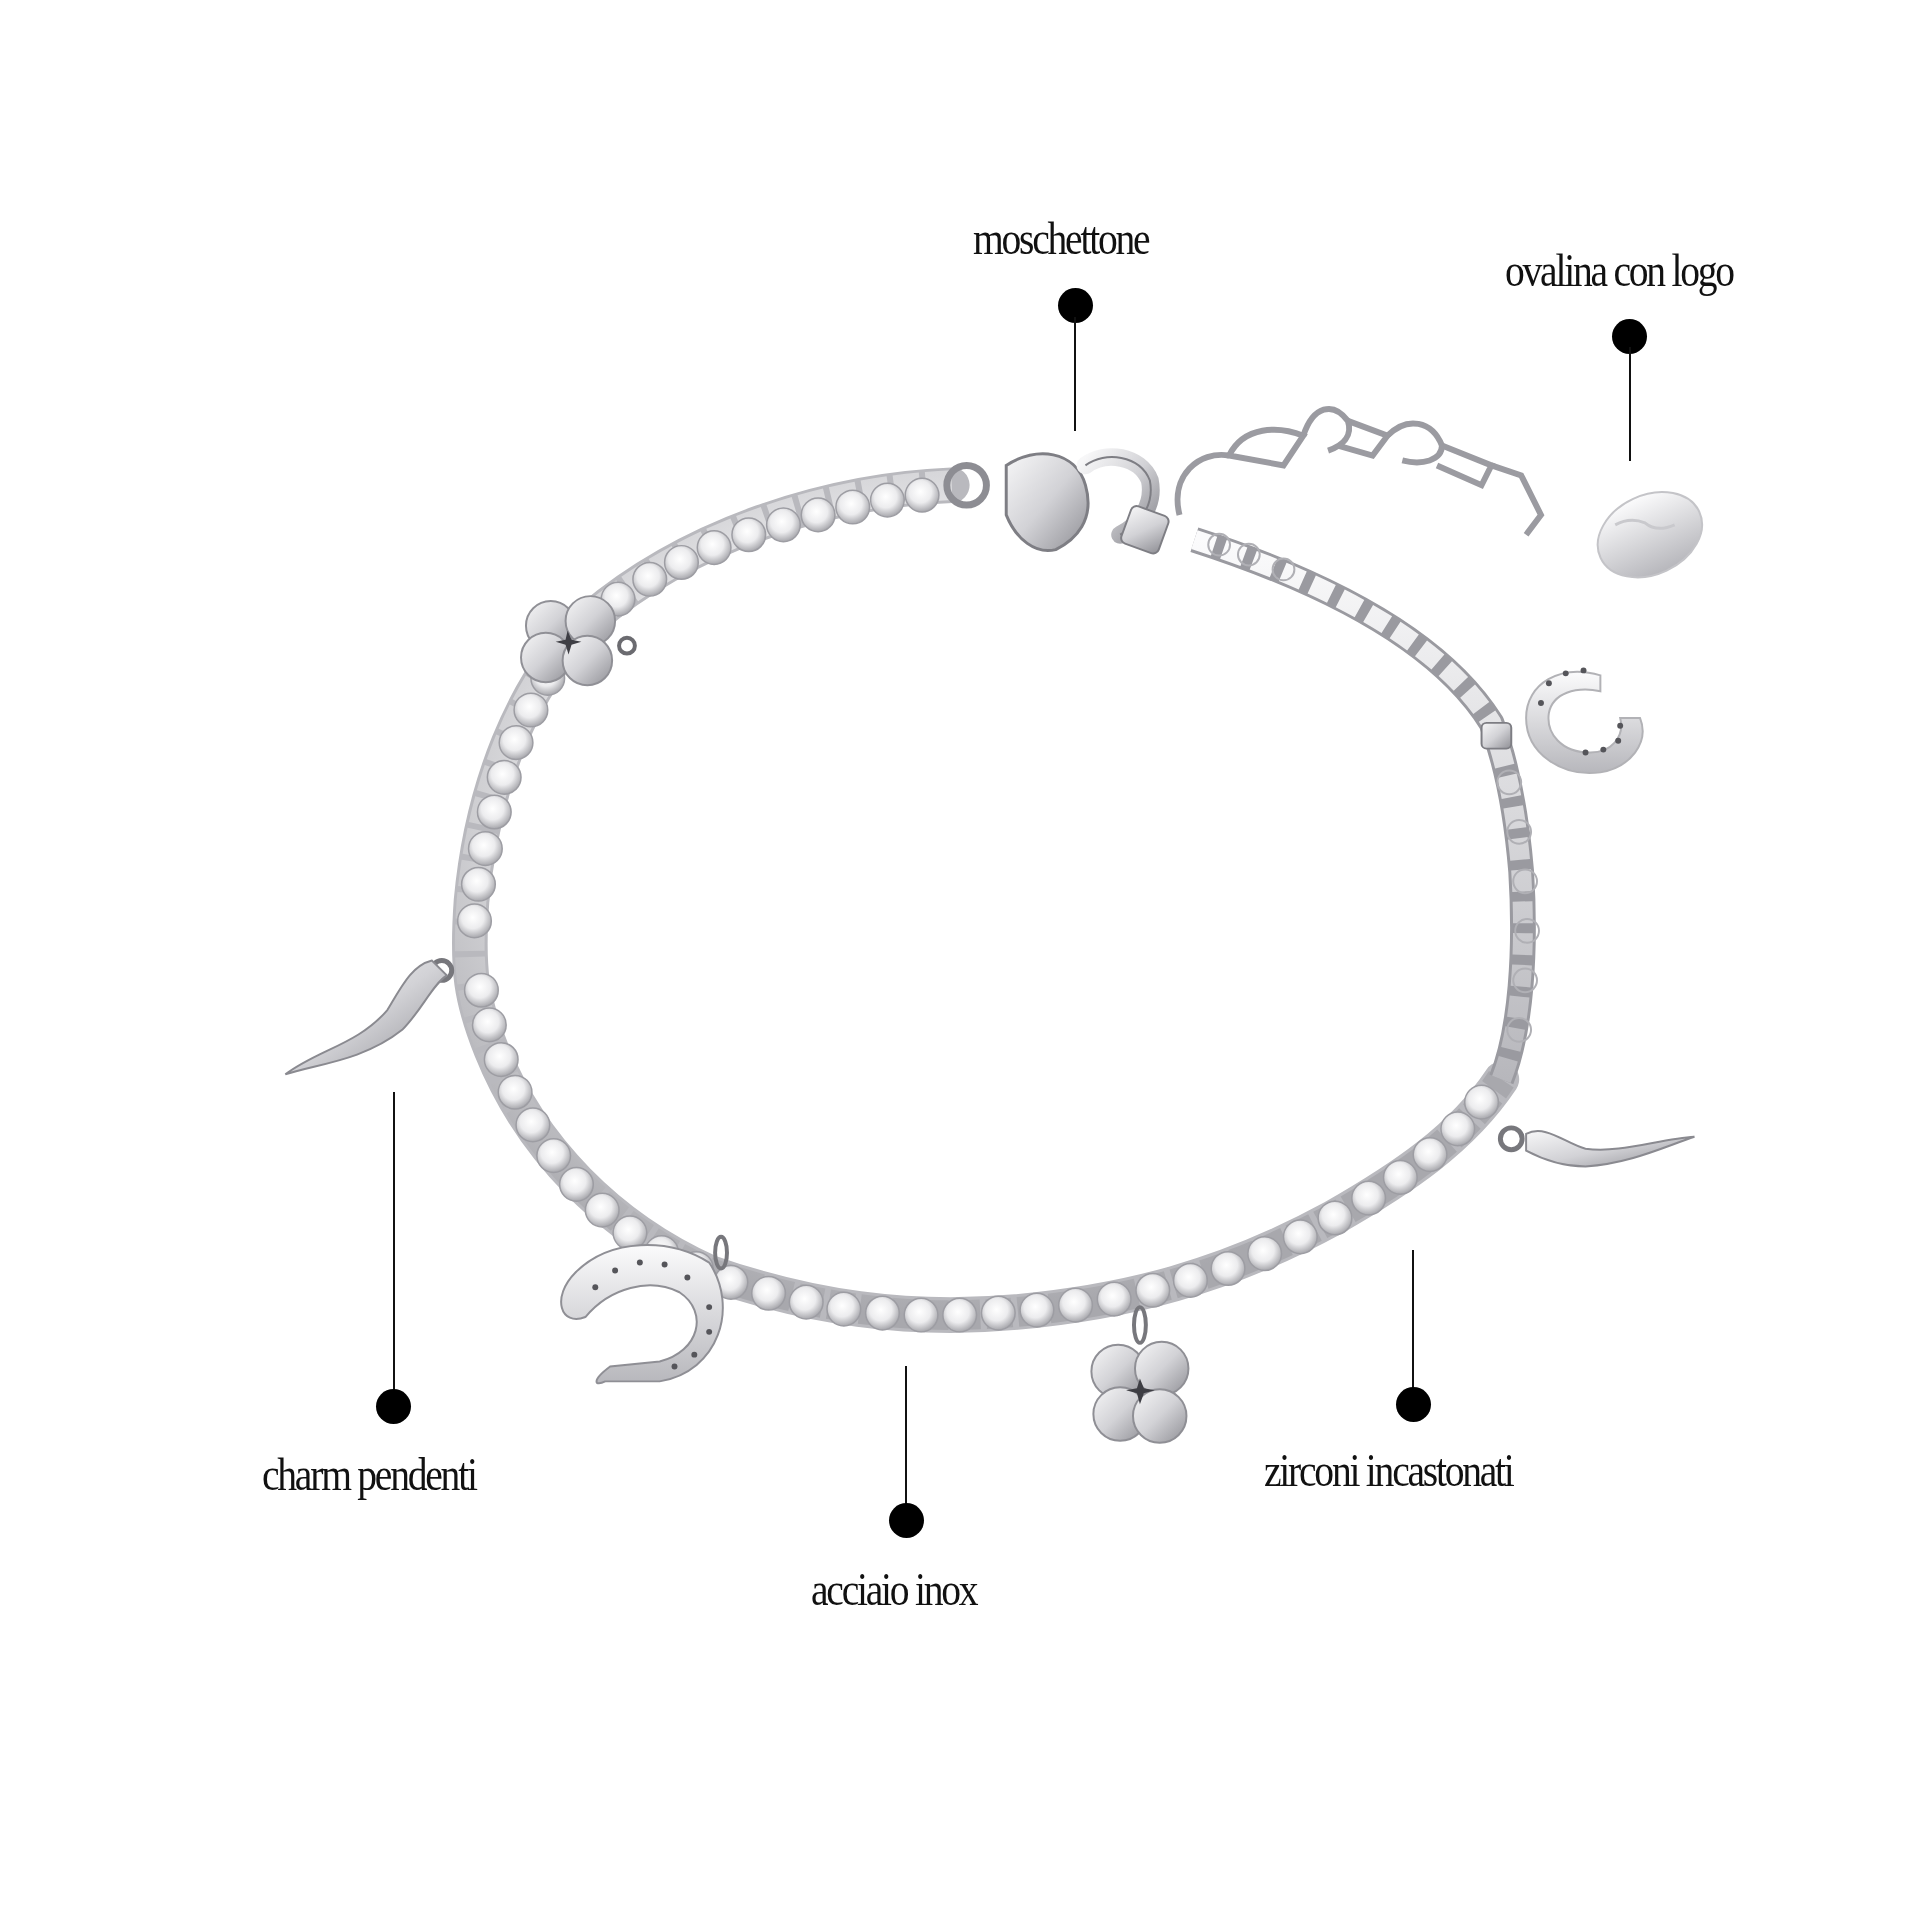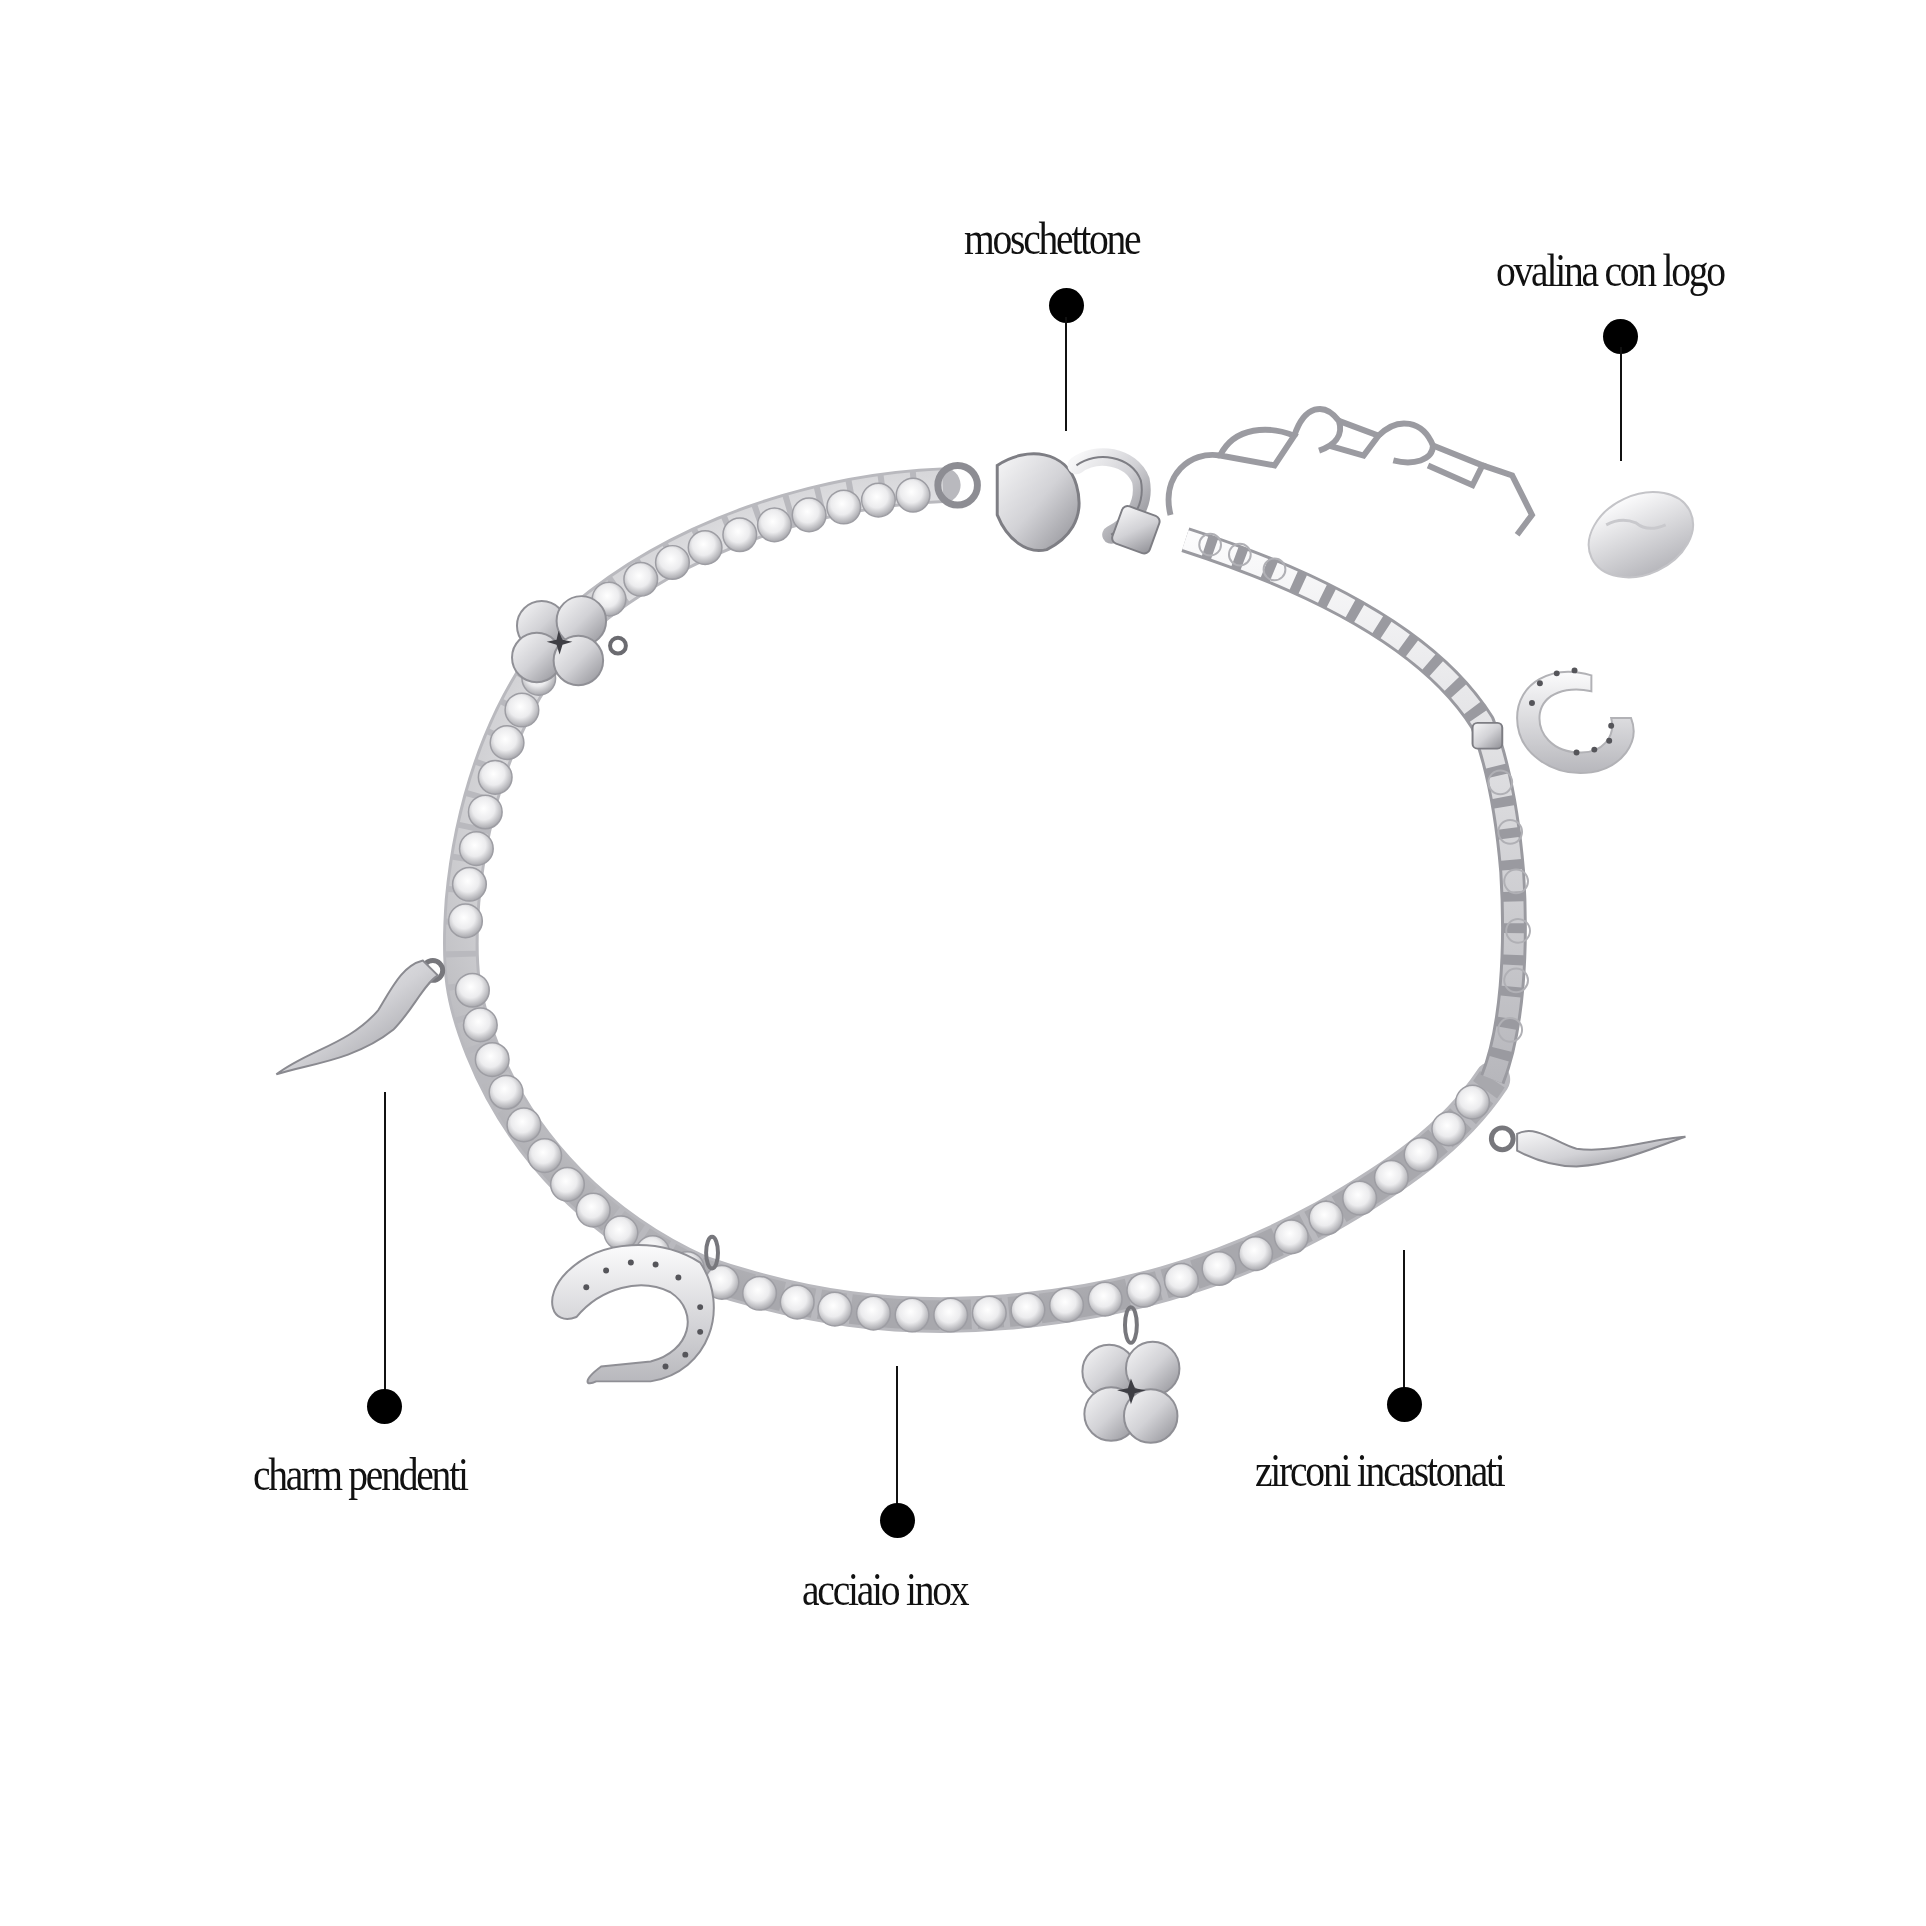--- a/index.html
+++ b/index.html
@@ -1,17 +1,17 @@
 <!DOCTYPE html>
 <html><head>
 <meta charset="utf-8">
 <style>
   html, body { margin:0; padding:0; background:#ffffff; }
   body { width:1927px; height:1927px; position:relative; overflow:hidden; }
-  .stage { position:absolute; left:7px; top:0; width:1888px; height:1927px; }
+  .stage { position:absolute; left:16px; top:0; width:1888px; height:1927px; }
   .label {
     position:absolute;
     font-family:"Liberation Serif", "DejaVu Serif", serif;
     font-size:46px;
     letter-spacing:-2.6px;
     color:#111111;
     white-space:nowrap;
     line-height:1;
     transform:scaleX(0.86);
     transform-origin:left top;

